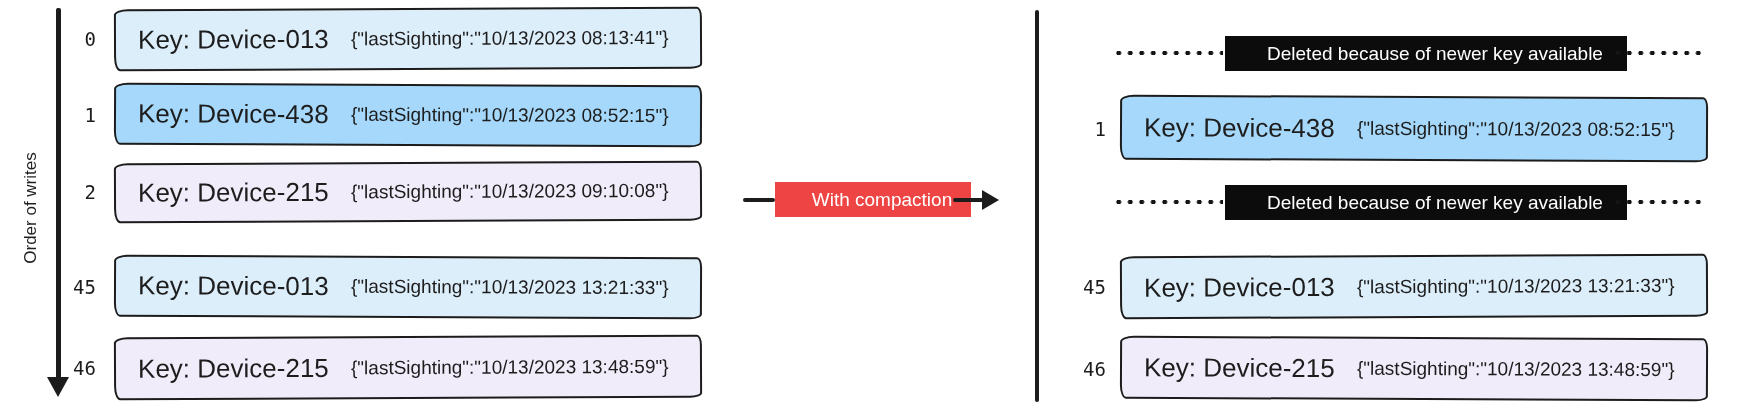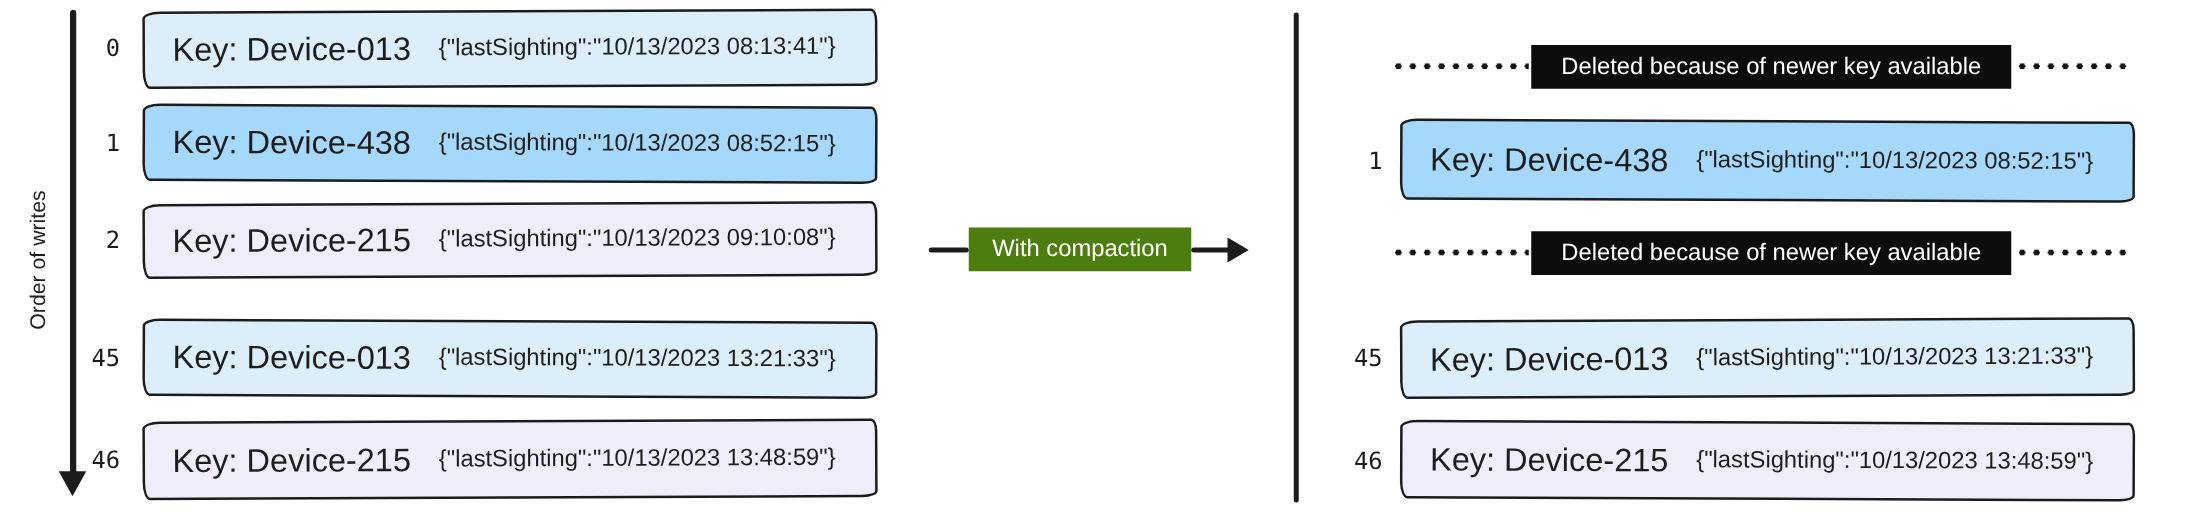--- a/index.html
+++ b/index.html
@@ -37,21 +37,21 @@
     font-size:19px;white-space:nowrap;
   }
   
   .num{
     position:absolute;width:40px;display:flex;align-items:center;justify-content:flex-end;
     font-family:"DejaVu Sans Mono",monospace;font-size:19px;color:#1c1c1c;
   }
   
   .black-label{
     position:absolute;display:flex;align-items:center;justify-content:center;
-    color:#ffffff;font-size:19px;white-space:nowrap;
+    color:#ffffff;font-size:19px;white-space:nowrap;padding-left:18px;
   }
   
   .dots{
     position:absolute;height:6px;
     background-image:radial-gradient(circle, #141414 0 2.4px, transparent 2.5px);
     background-size:11.5px 6px;background-repeat:repeat-x;background-position:left center;
   }
   
   .mid-line{position:absolute;height:4px;background:#1c1c1c;border-radius:2px;}
   .mid-head{
@@ -92,21 +92,21 @@
     <span class="val">{"lastSighting":"10/13/2023 13:21:33"}</span>
   </div>
 
   <div class="num" style="left:56px;top:336px;height:63px;">46</div>
   <div class="rec tilt-a" style="left: 114px; top: 336px; width: 588px; height: 63px; background-color: rgb(240, 236, 249);">
     <span class="key">Key: Device-215</span>
     <span class="val">{"lastSighting":"10/13/2023 13:48:59"}</span>
   </div>
 
   <div class="mid-line" style="left:743px;top:198px;width:32px;"></div>
-  <div class="black-label" style="left: 775px; top: 182px; width: 178px; height: 35px; background-color: #4d7c0f;">With compaction</div>
+  <div class="black-label" style="left: 775px; top: 182px; width: 178px; height: 35px; background-color: #ef4444;">With compaction</div>
   <div class="mid-line" style="left:953px;top:198px;width:31px;"></div>
   <div class="mid-head" style="left:982px;top:190px;"></div>
 
   <div class="vline"></div>
 
   <div class="dots" style="left:1113px;top:50px;width:110px;"></div>
   <div class="black-label" style="left: 1225px; top: 36px; width: 384px; height: 35px; background-color: rgb(12, 12, 12);">Deleted because of newer key available</div>
   <div class="dots" style="left:1612px;top:50px;width:94px;"></div>
 
   <div class="num" style="left:1066px;top:96px;height:65px;">1</div>

